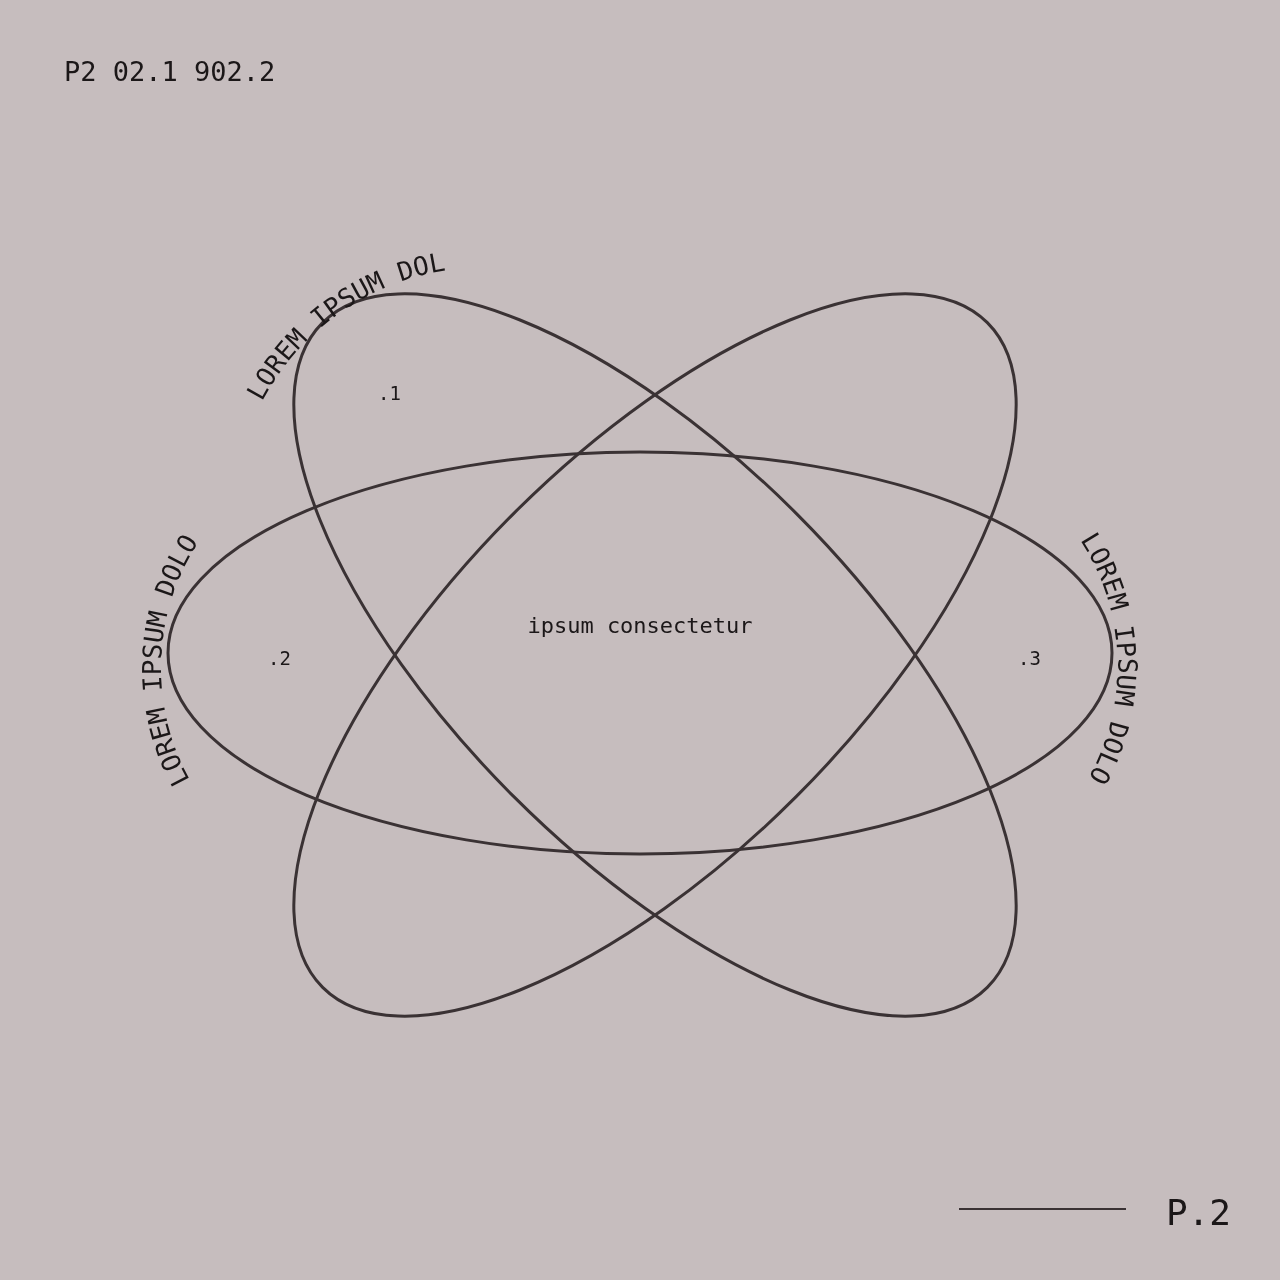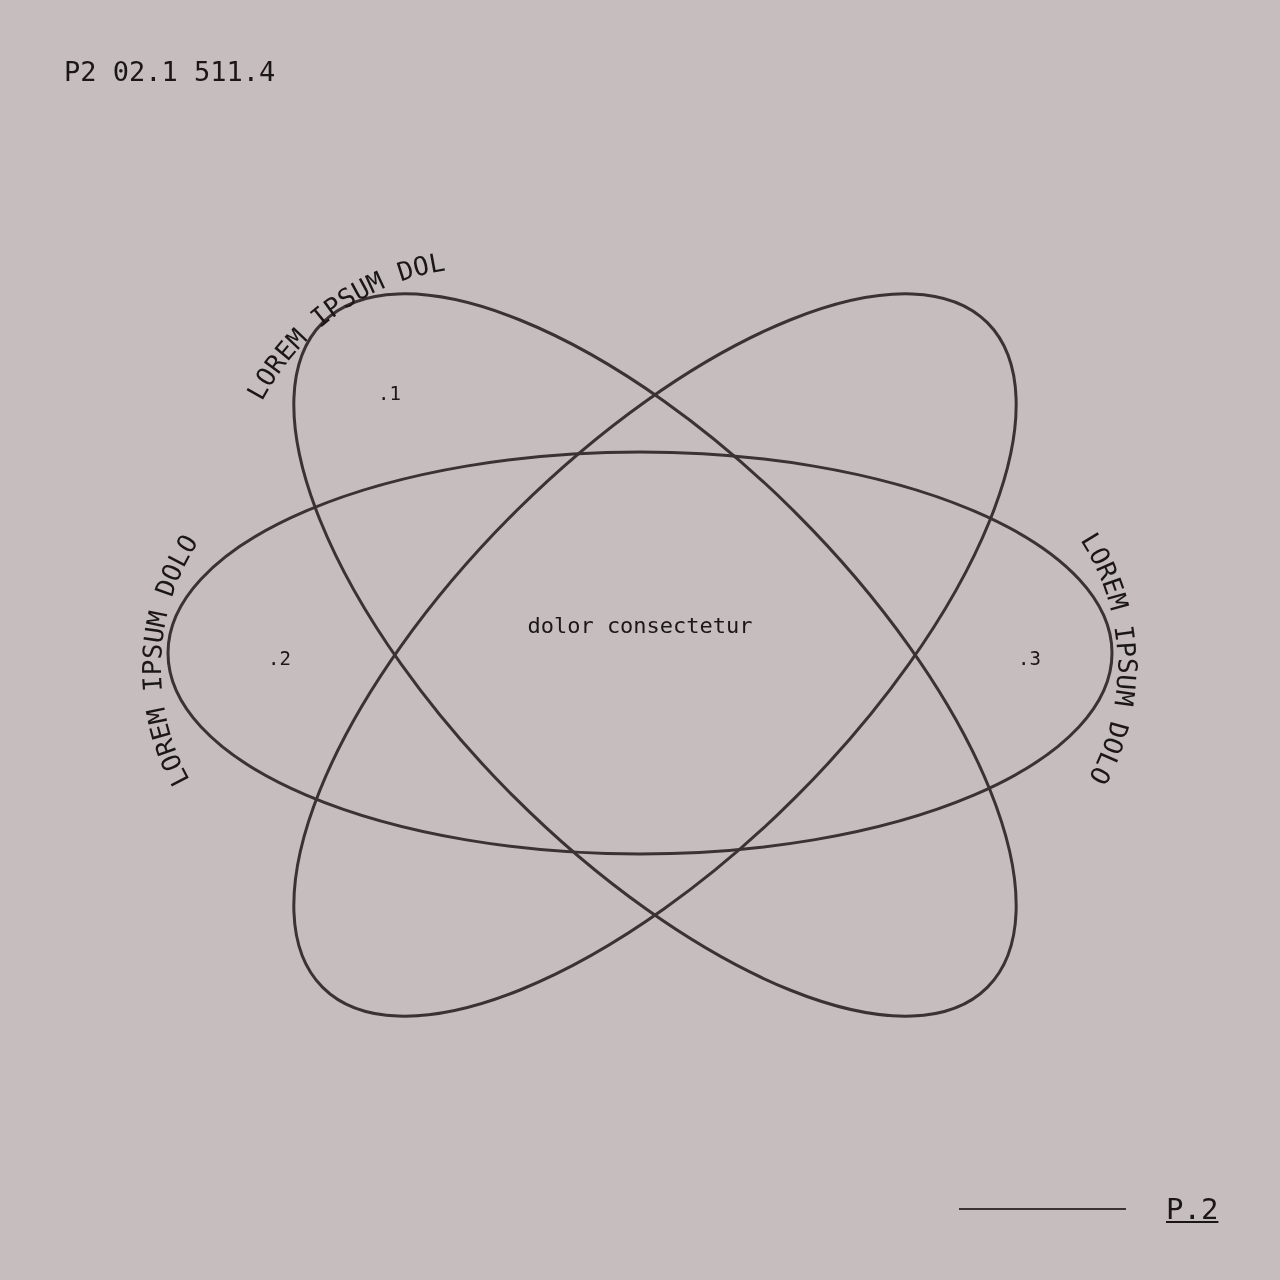--- a/index.html
+++ b/index.html
@@ -17,27 +17,27 @@
     svg.diagram { position: absolute; left: 0; top: 0; }
     .center-text {
       position: absolute; left: 440px; top: 610px; width: 400px;
       text-align: center; font-size: 22px; line-height: 31px;
     }
     .footer-line {
       position: absolute; left: 959px; top: 1208px; width: 167px; height: 2px;
       background: #3a3234;
     }
     .page-num {
-      position: absolute; left: 1166px; top: 1192px; font-size: 29px; text-decoration: underline;
+      position: absolute; left: 1166px; top: 1192px; font-size: 36px;
     }
   </style>
 </head>
 <body>
 
-<div class="code">P2 02.1 511.4</div>
+<div class="code">P2 02.1 902.2</div>
 
 <svg class="diagram" width="1280" height="1280" viewBox="0 0 1280 1280">
   <defs>
     <path id="arc-top" d="M 262 402 A 250 250 0 0 1 448 270" fill="none"></path>
     <path id="arc-left" d="M 190 780 A 230 230 0 0 1 200 540" fill="none"></path>
     <path id="arc-right" d="M 1080 540 A 230 230 0 0 1 1090 775" fill="none"></path>
   </defs>
   <g fill="none" stroke="#3a3234" stroke-width="3">
     <ellipse cx="640" cy="653" rx="472" ry="201"></ellipse>
     <ellipse cx="655" cy="655" rx="470" ry="200" transform="rotate(45 655 655)"></ellipse>
@@ -49,17 +49,17 @@
     <text><textPath href="#arc-right" startOffset="0"><tspan>LOREM IPSUM DOLOR</tspan></textPath></text>
   </g>
   <g font-family="DejaVu Sans Mono, Liberation Mono, monospace" font-size="19" fill="#1b1718">
     <text x="378" y="400">.1</text>
     <text x="268" y="665">.2</text>
     <text x="1018" y="665">.3</text>
   </g>
 </svg>
 
 <div class="center-text">
-  <div>dolor consectetur</div>
+  <div>ipsum consectetur</div>
 </div>
 
 <div class="footer-line"></div>
 <div class="page-num">P.2</div>
 
 </body></html>

